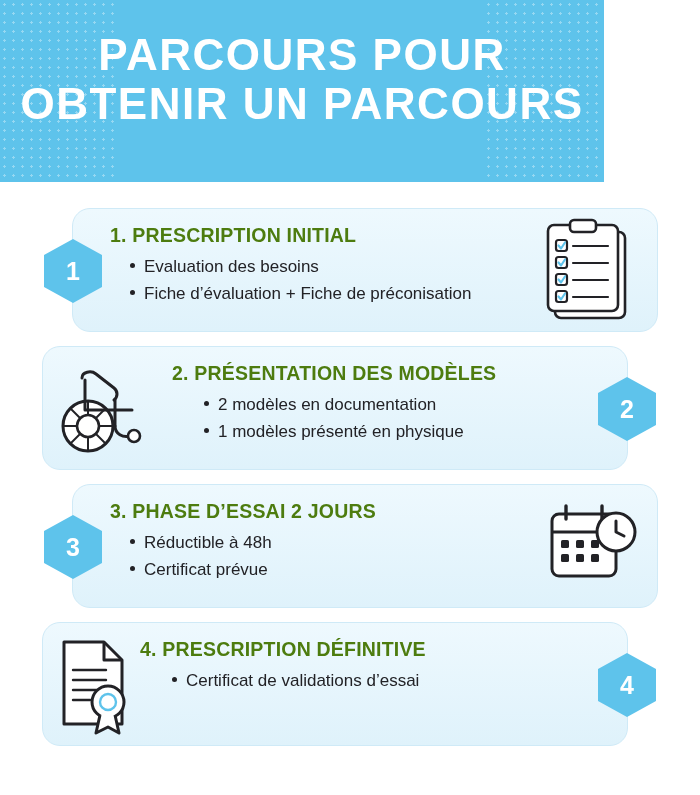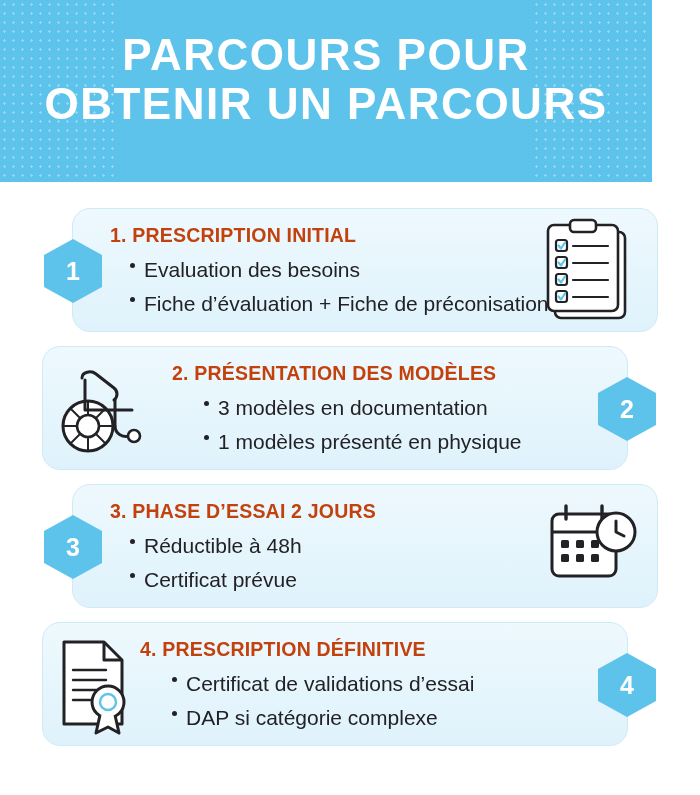--- a/index.html
+++ b/index.html
@@ -16,21 +16,21 @@
   .page {
     position: relative;
     width: 700px;
     height: 795px;
     background: #ffffff;
   }
 
   
   .header {
     position: relative;
-    width: 652px;
+    width: 604px;
     height: 182px;
     background: #5ec3eb;
     overflow: hidden;
   }
   .header .dots {
     position: absolute;
     left: 0;
     top: 0;
     width: 120px;
     height: 182px;
@@ -108,33 +108,33 @@
   .content {
     position: absolute;
     top: 16px;
     z-index: 3;
   }
   .content.pad-left { left: 110px; right: 140px; }
 
   .step-title {
     font-size: 19.5px;
     font-weight: bold;
-    color: #c2410c;
+    color: #4d7c0f;
     letter-spacing: 0.2px;
     margin: 0 0 6px 0;
     white-space: nowrap;
   }
   ul.bullets {
     margin: 0;
     padding: 0 0 0 20px;
     list-style: none;
   }
   ul.bullets li {
     position: relative;
-    font-size: 21px;
+    font-size: 17px;
     color: #222226;
     line-height: 1.6;
     padding-left: 14px;
     white-space: nowrap;
   }
   ul.bullets li::before {
     content: "";
     position: absolute;
     left: 0;
     top: 10px;
@@ -232,21 +232,21 @@
           <path d="M27 16 L27 46 L57 46" stroke="#222226" stroke-width="3" fill="none" stroke-linecap="round" stroke-linejoin="round"></path>
           <path d="M57 36 L57 62" stroke="#222226" stroke-width="3" stroke-linecap="round"></path>
           <path d="M57 62 C57 70, 65 74, 72 72" stroke="#222226" stroke-width="3" fill="none" stroke-linecap="round"></path>
           <circle cx="76" cy="72" r="6" fill="#ffffff" stroke="#222226" stroke-width="2.6"></circle>
           <path d="M57 46 L74 46" stroke="#222226" stroke-width="3" stroke-linecap="round"></path>
         </svg>
       </div>
       <div class="content step2">
         <p class="step-title">2. PRÉSENTATION DES MODÈLES</p>
         <ul class="bullets">
-          <li>3 modèles en documentation</li>
+          <li>2 modèles en documentation</li>
           <li>1 modèles présenté en physique</li>
         </ul>
       </div>
     </div>
 
     <div class="step">
       <div class="card left-badge"></div>
       <div class="badge on-left">
         <span>3</span>
       </div>
@@ -290,19 +290,18 @@
           <line x1="17" y1="64" x2="34" y2="64" stroke="#222226" stroke-width="2.4" stroke-linecap="round"></line>
           <circle cx="52" cy="66" r="16" fill="#ffffff" stroke="#222226" stroke-width="3"></circle>
           <circle cx="52" cy="66" r="8" fill="#ffffff" stroke="#5ec3eb" stroke-width="2.4"></circle>
           <path d="M44 79 L40 97 L52 91 L63 97 L59 79" fill="#ffffff" stroke="#222226" stroke-width="3" stroke-linejoin="round"></path>
         </svg>
       </div>
       <div class="content step4">
         <p class="step-title">4. PRESCRIPTION DÉFINITIVE</p>
         <ul class="bullets">
           <li>Certificat de validations d’essai</li>
-          <li>DAP si catégorie complexe</li>
         </ul>
       </div>
     </div>
 
   </div>
 </div>
 
 </body></html>

